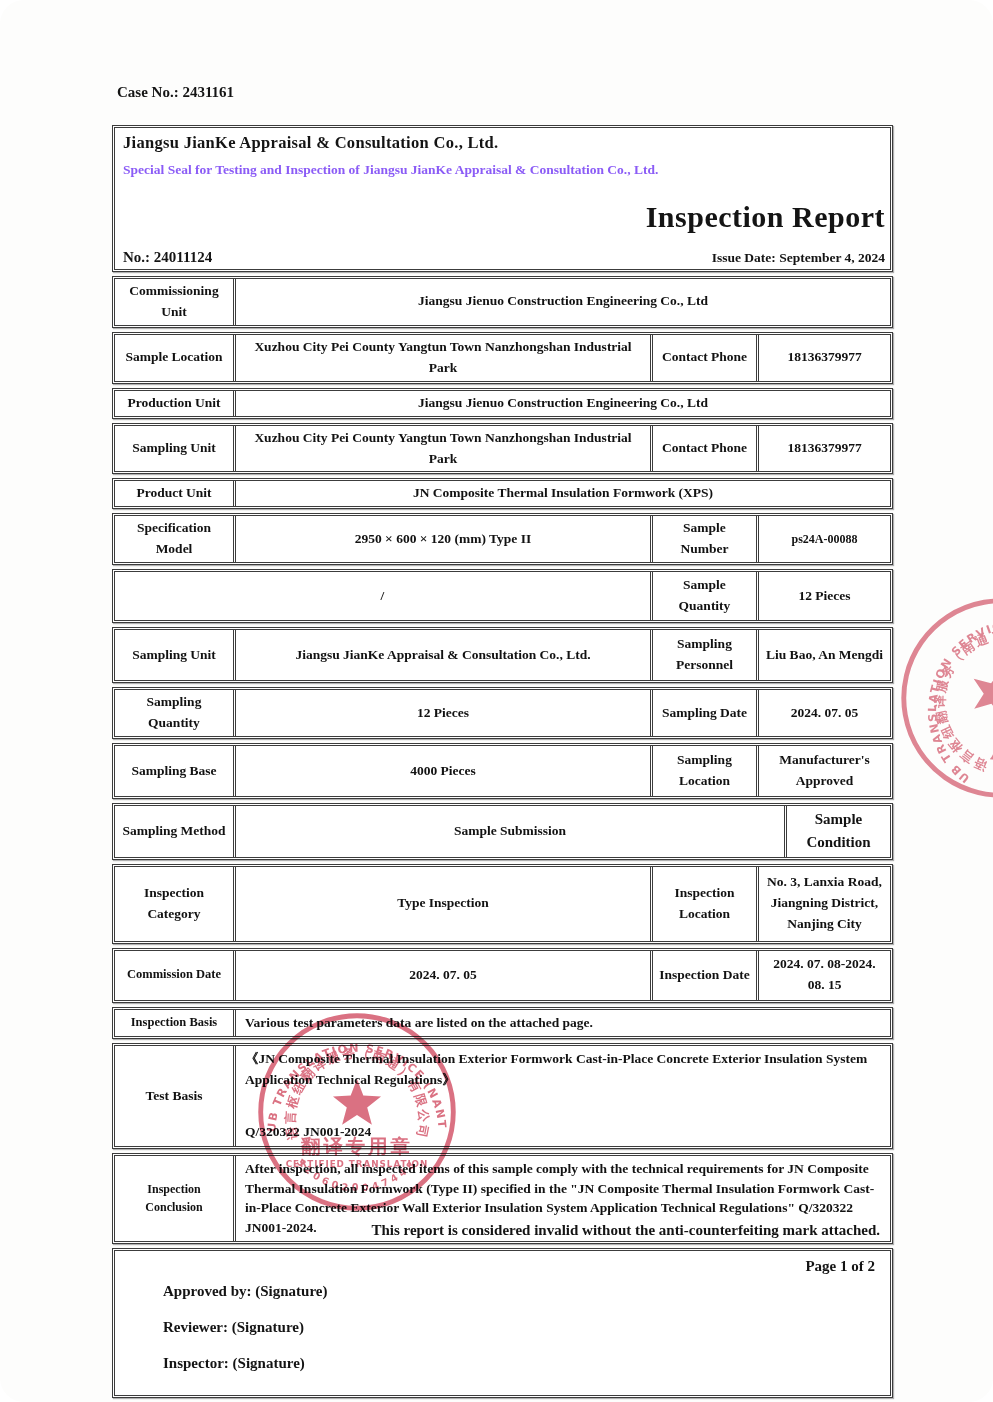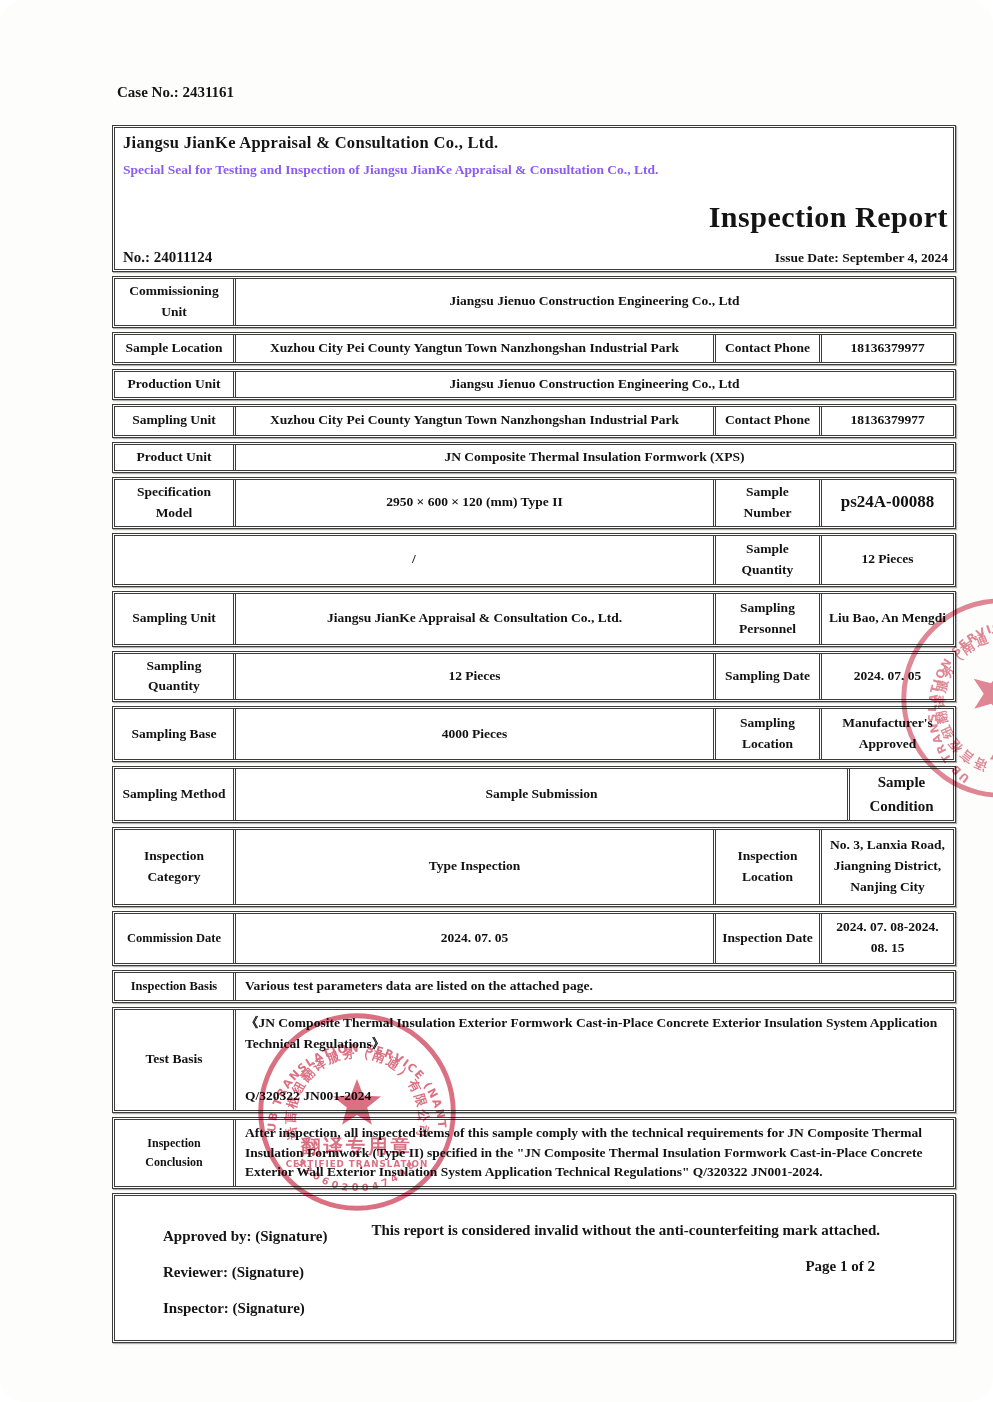--- a/index.html
+++ b/index.html
@@ -6,21 +6,21 @@
   html,body { background:#ffffff; }
   .page {
     position:relative; width:993px; height:1402px;
     background:#fdfdfc; overflow:hidden;
     font-family:"Liberation Serif", serif; color:#141414;border-radius:24px;
   }
   .case-no {
     position:absolute; left:117px; top:84px;
     font-size:15px; font-weight:bold;
   }
-  .doc { position:absolute; left:112px; top:125px; width:844px; }
+  .doc { position:absolute; left:112px; top:125px; width:781px; }
 
   .header-box {
     position:relative; height:147px;
     border:3px double #3c3c3c; background:#fff;
     box-shadow:1px 1px 1px rgba(0,0,0,.3);
     padding:5px 8px;
   }
   .company { font-size:16.5px; font-weight:bold; letter-spacing:.3px; }
   .seal-line { margin-top:9px; color:#8b5cf6; font-weight:bold; font-size:13.5px; }
   .report-title {
@@ -119,21 +119,21 @@
 
     <div class="row" style="min-height:25px">
       <div class="cell c-label">Product Unit</div>
       <div class="cell c-mid">JN Composite Thermal Insulation Formwork (XPS)</div>
     </div>
 
     <div class="row" style="min-height:31px">
       <div class="cell c-label">Specification Model</div>
       <div class="cell c-mid">2950 × 600 × 120 (mm) Type II</div>
       <div class="cell c-label2">Sample Number</div>
-      <div class="cell c-val2" style="font-size:17px">ps24A-00088</div>
+      <div class="cell c-val2" style="font-size:12px">ps24A-00088</div>
     </div>
 
     <div class="row" style="min-height:54px">
       <div class="cell c-mid">/</div>
       <div class="cell c-label2">Sample Quantity</div>
       <div class="cell c-val2">12 Pieces</div>
     </div>
 
     <div class="row" style="min-height:56px">
       <div class="cell c-label">Sampling Unit</div>

